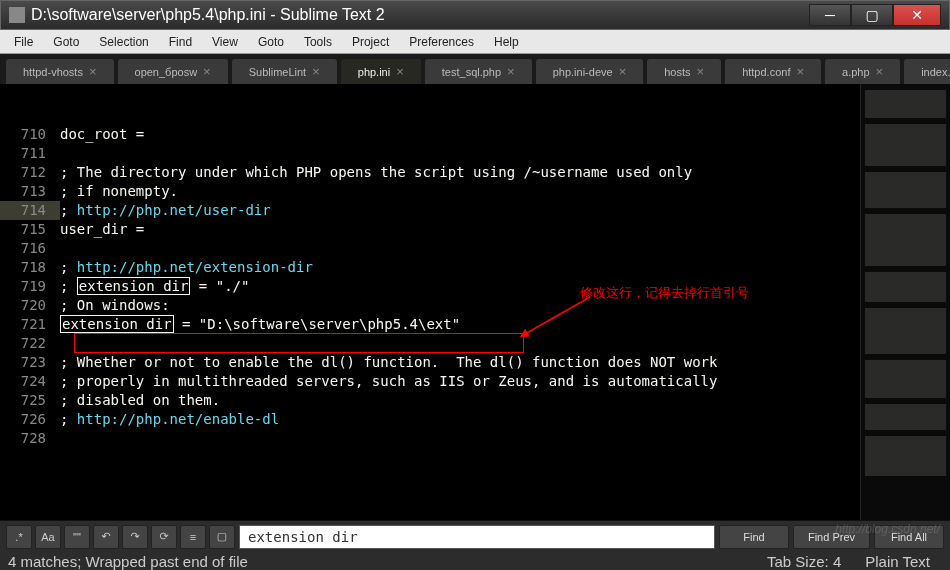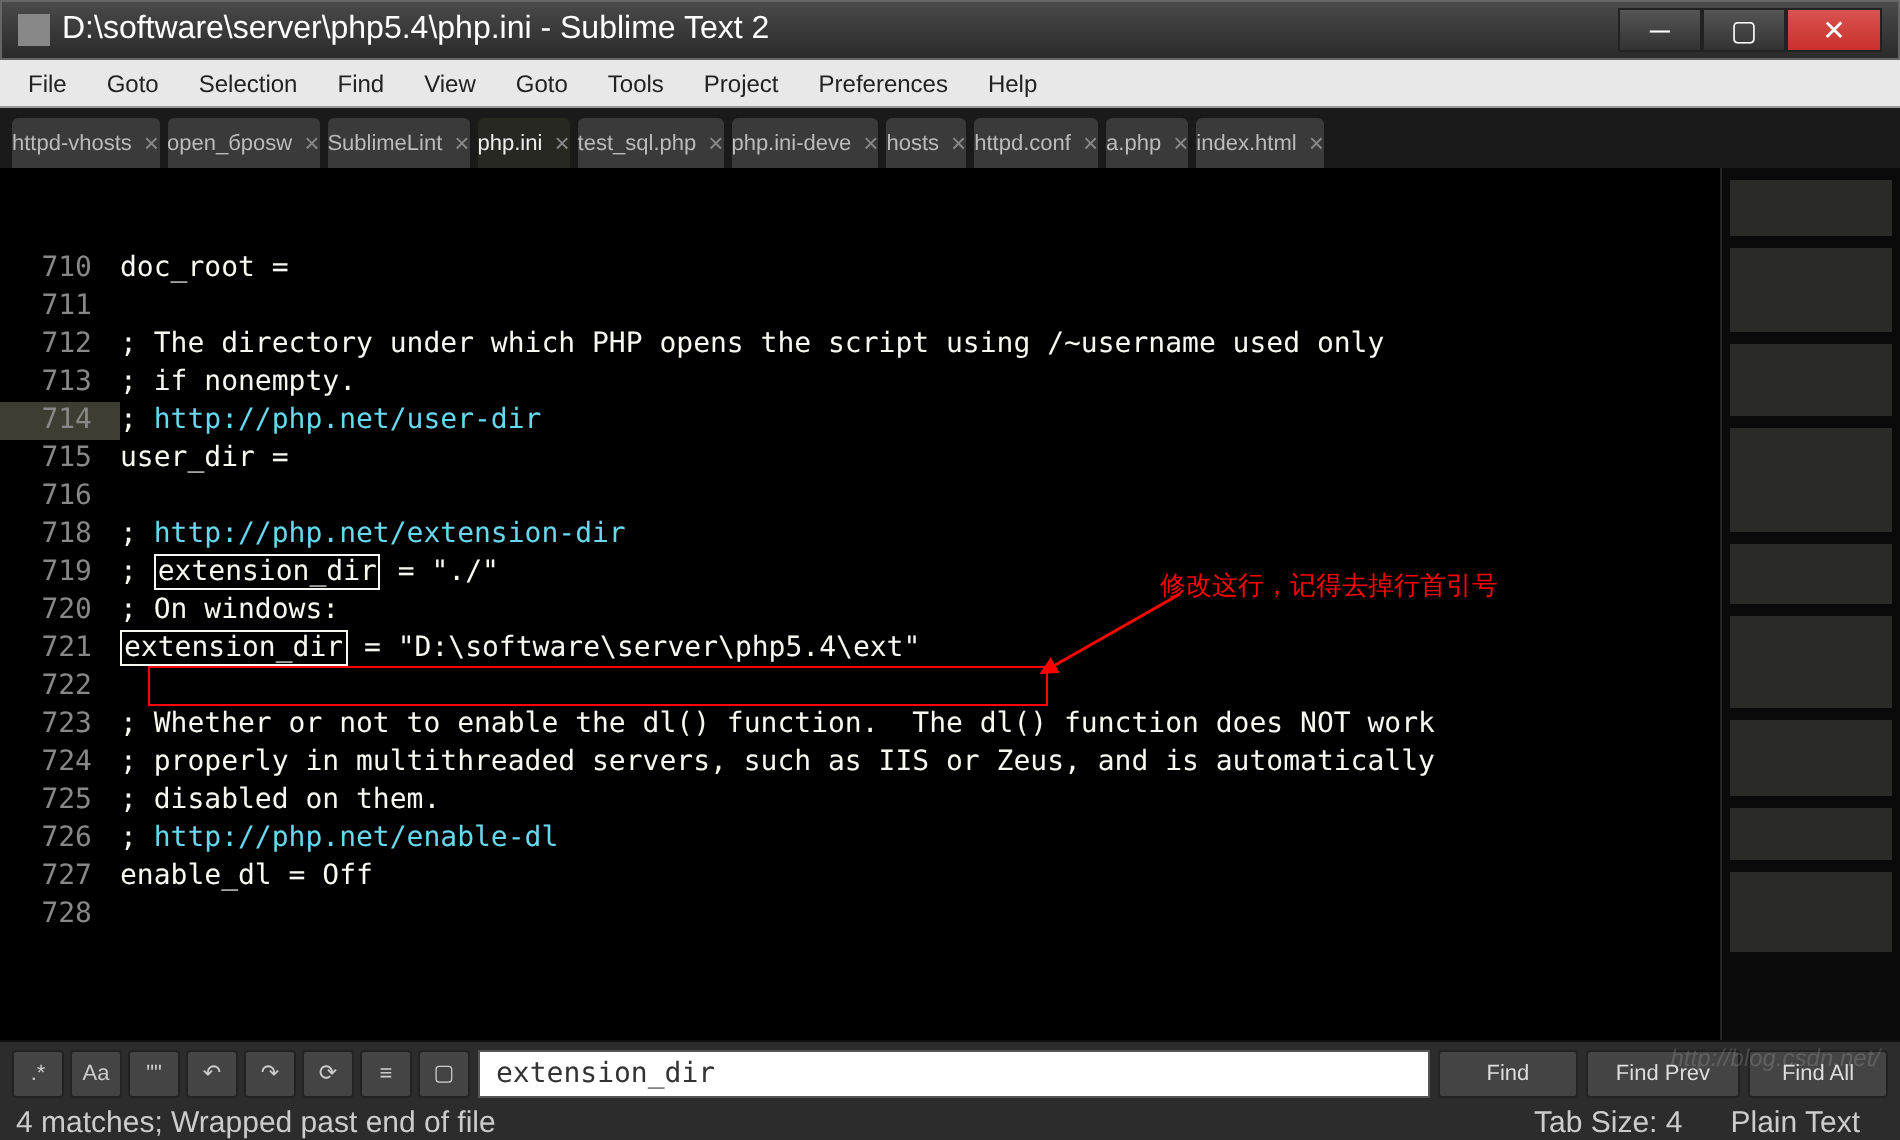--- a/index.html
+++ b/index.html
@@ -7,21 +7,21 @@
 .titlebar { height: 30px; background: linear-gradient(#4a4a4a, #2a2a2a); display: flex; align-items: center; padding: 0 8px; color: #fff; border: 1px solid #666; }
 .titlebar-icon { width: 16px; height: 16px; background: #888; margin-right: 6px; }
 .titlebar-text { flex: 1; font-size: 16px; }
 .win-controls { display: flex; gap: 0; }
 .win-btn { width: 42px; height: 22px; background: linear-gradient(#555,#333); border: 1px solid #222; color: #fff; display: flex; align-items: center; justify-content: center; font-size: 14px; }
 .win-btn.close { background: linear-gradient(#d9534f,#c9302c); width: 48px; }
 .menubar { height: 24px; background: #e8e8e8; display: flex; align-items: center; padding: 0 4px; border-bottom: 1px solid #999; }
 .menu-item { padding: 3px 10px; color: #222; }
 .app-body { background: #272822; height: calc(100% - 30px - 24px - 32px - 18px); display: flex; flex-direction: column; }
 .tabbar { height: 30px; background: #1a1a1a; display: flex; align-items: flex-end; padding: 4px 6px 0 6px; gap: 4px; overflow: hidden; }
-.tab { background: #3a3a3a; color: #bbb; padding: 5px 0; border-radius: 3px 3px 0 0; display: flex; align-items: center; gap: 6px; font-size: 11px; white-space: nowrap; }
+.tab { background: #3a3a3a; color: #bbb; padding: 5px 17px; border-radius: 3px 3px 0 0; display: flex; align-items: center; gap: 6px; font-size: 11px; white-space: nowrap; }
 .tab.active { background: #272822; color: #eee; }
 .tab-close { color: #888; font-size: 13px; }
 .editor-wrap { flex: 1; display: flex; overflow: hidden; position: relative; }
 .editor { flex: 1; background: #000; color: #f8f8f2; font-family: Consolas, monospace; font-size: 14px; line-height: 19px; overflow: hidden; position: relative; }
 .code-area { position: relative; padding-top: 4px; margin-top: 37px; }
 .line { display: flex; white-space: pre; }
 .ln { width: 60px; text-align: right; color: #888; padding-right: 14px; user-select: none; }
 .ln.hl { background: #3e3d32; }
 .code { flex: 1; }
 .c-w { color: #f8f8f2; }
@@ -122,21 +122,20 @@
           <div class="line"><span class="ln">716</span><span class="code"><span class="c-w"></span></span></div>
           <div class="line"><span class="ln">718</span><span class="code"><span class="c-w">; </span><span class="c-url">http://php.net/extension-dir</span><span class="c-w"></span></span></div>
           <div class="line"><span class="ln">719</span><span class="code">; <span class="hl-box">extension_dir</span><span class="c-w"> = "./"</span></span></div>
           <div class="line"><span class="ln">720</span><span class="code"><span class="c-w">; On windows:</span></span></div>
           <div class="line"><span class="ln">721</span><span class="code"><span class="hl-box">extension_dir</span><span class="c-w"> = "D:\software\server\php5.4\ext"</span></span></div>
           <div class="line"><span class="ln">722</span><span class="code"><span class="c-w"></span></span></div>
           <div class="line"><span class="ln">723</span><span class="code"><span class="c-w">; Whether or not to enable the dl() function.  The dl() function does NOT work</span></span></div>
           <div class="line"><span class="ln">724</span><span class="code"><span class="c-w">; properly in multithreaded servers, such as IIS or Zeus, and is automatically</span></span></div>
           <div class="line"><span class="ln">725</span><span class="code"><span class="c-w">; disabled on them.</span></span></div>
           <div class="line"><span class="ln">726</span><span class="code"><span class="c-w">; </span><span class="c-url">http://php.net/enable-dl</span><span class="c-w"></span></span></div>
-          <div class="line"><span class="ln">727</span><span class="code"><span class="c-w">enable_dl = Off</span></span></div>
           <div class="line"><span class="ln">728</span><span class="code"><span class="c-w"></span></span></div>
         </div>
       <div class="annot" style="left:580px; top:199px;">修改这行，记得去掉行首引号</div>
       <svg class="arrow" style="left:520px; top:210px;" width="80" height="45">
         <defs>
             <marker id="ah" markerWidth="8" markerHeight="8" refX="2" refY="3" orient="auto">
               <path d="M0,0 L6,3 L0,6 Z" fill="#ff0000"></path>
             </marker>
           </defs>
         <line x1="70" y1="3" x2="5" y2="40" stroke="#ff0000" stroke-width="1.5" marker-end="url(#ah)"></line>

